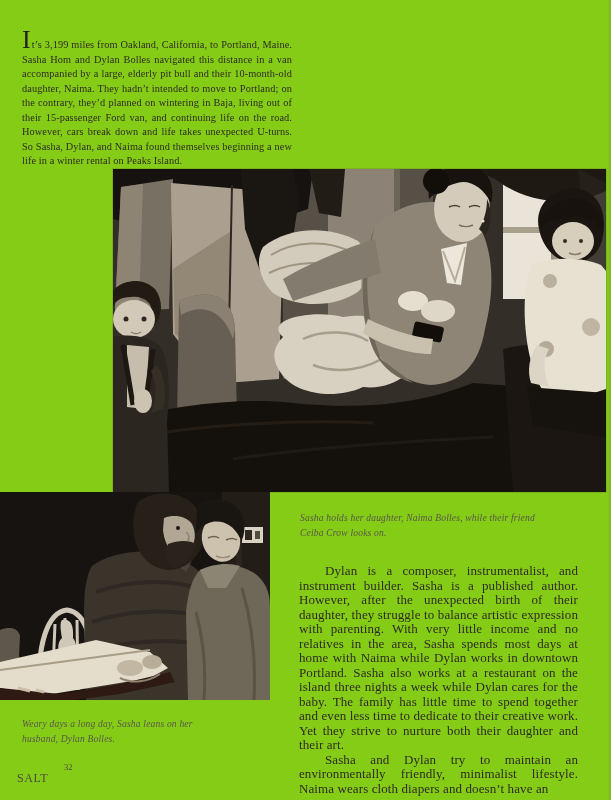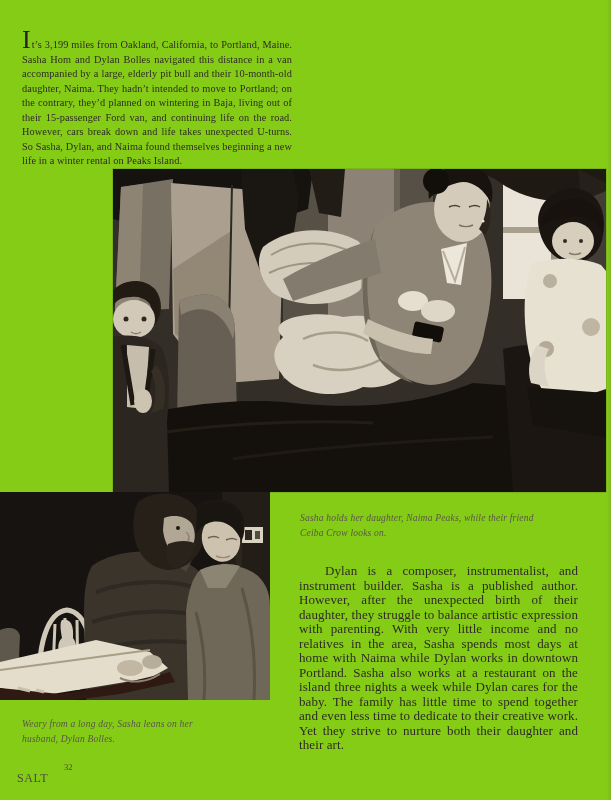--- a/index.html
+++ b/index.html
@@ -134,21 +134,21 @@
         <path d="M18,163 C21,165 25,165 28,163" stroke="#8a7d6b" stroke-width="1.5" fill="none"></path>
         <path d="M0,168 C18,164 38,168 48,178 C56,192 58,220 54,252 L56,323 L0,323 Z" fill="#2c2620"></path>
         <polygon points="14,176 36,178 32,240 14,238" fill="#c6bdac"></polygon>
         <path d="M10,176 L20,236 M40,180 L32,238" stroke="#1d1812" stroke-width="5" fill="none"></path>
         <ellipse cx="30" cy="232" rx="9" ry="12" fill="#cdc3b1"></ellipse>
         <path d="M44,196 C52,208 54,224 50,240 L38,244 C44,230 44,214 38,202 Z" fill="#362f26"></path>
       </g>
     </svg>
   </figure>
 
-  <p class="caption caption-main">Sasha holds her daughter, Naima Peaks, while their friend Ceiba Crow looks on.</p>
+  <p class="caption caption-main">Sasha holds her daughter, Naima Bolles, while their friend Ceiba Crow looks on.</p>
 
   <figure class="photo-secondary">
     <svg viewBox="0 0 270 208" preserveAspectRatio="none" role="img">
       <rect width="270" height="208" fill="#171310"></rect>
       <g>
         <rect x="222" y="0" width="48" height="208" fill="#221d17"></rect>
         <rect x="236" y="28" width="6" height="180" fill="#2b251e"></rect>
         <rect x="242" y="35" width="21" height="16" fill="#d9d3c4"></rect>
         <rect x="245" y="38" width="7" height="10" fill="#2d271f"></rect>
         <rect x="255" y="39" width="5" height="8" fill="#544c3f"></rect>
@@ -187,24 +187,25 @@
         <path d="M0,178 L150,158" stroke="#a89d87" stroke-width="2" fill="none"></path>
         <polygon points="0,196 60,202 120,192 170,180 175,190 120,202 58,210 0,208" fill="#2e1a12"></polygon>
         <path d="M18,196 L30,199 M36,198 L44,200" stroke="#cabfa9" stroke-width="3"></path>
         <ellipse cx="130" cy="176" rx="13" ry="8" fill="#c2b7a2"></ellipse>
         <ellipse cx="152" cy="170" rx="10" ry="7" fill="#b8ad98"></ellipse>
         <path d="M120,186 C132,192 148,190 160,182" stroke="#8f8470" stroke-width="2" fill="none"></path>
       </g>
     </svg>
   </figure>
 
-  <p class="caption caption-secondary">Weary from a long day, Sasha leans on her husband, Dylan Bolles.</p>
+  <p class="caption caption-secondary">Weary days a long day, Sasha leans on her husband, Dylan Bolles.</p>
 
   <section class="body-col">
     <p>Dylan is a composer, instrumentalist, and instrument builder. Sasha is a published author. However, after the unexpected birth of their daughter, they struggle to balance artistic expression with parenting. With very little income and no relatives in the area, Sasha spends most days at home with Naima while Dylan works in downtown Portland. Sasha also works at a restaurant on the island three nights a week while Dylan cares for the baby. The family has little time to spend together and even less time to dedicate to their creative work. Yet they strive to nurture both their daughter and their art.</p>
+    <p>Sasha and Dylan try to maintain an environmentally friendly, minimalist lifestyle. Naima wears cloth diapers and doesn’t have an</p>
   </section>
 
   <footer class="folio">
     <div class="folio-num">32</div>
     <div class="folio-mag">SALT</div>
   </footer>
 
 </div>
 
 </body></html>

